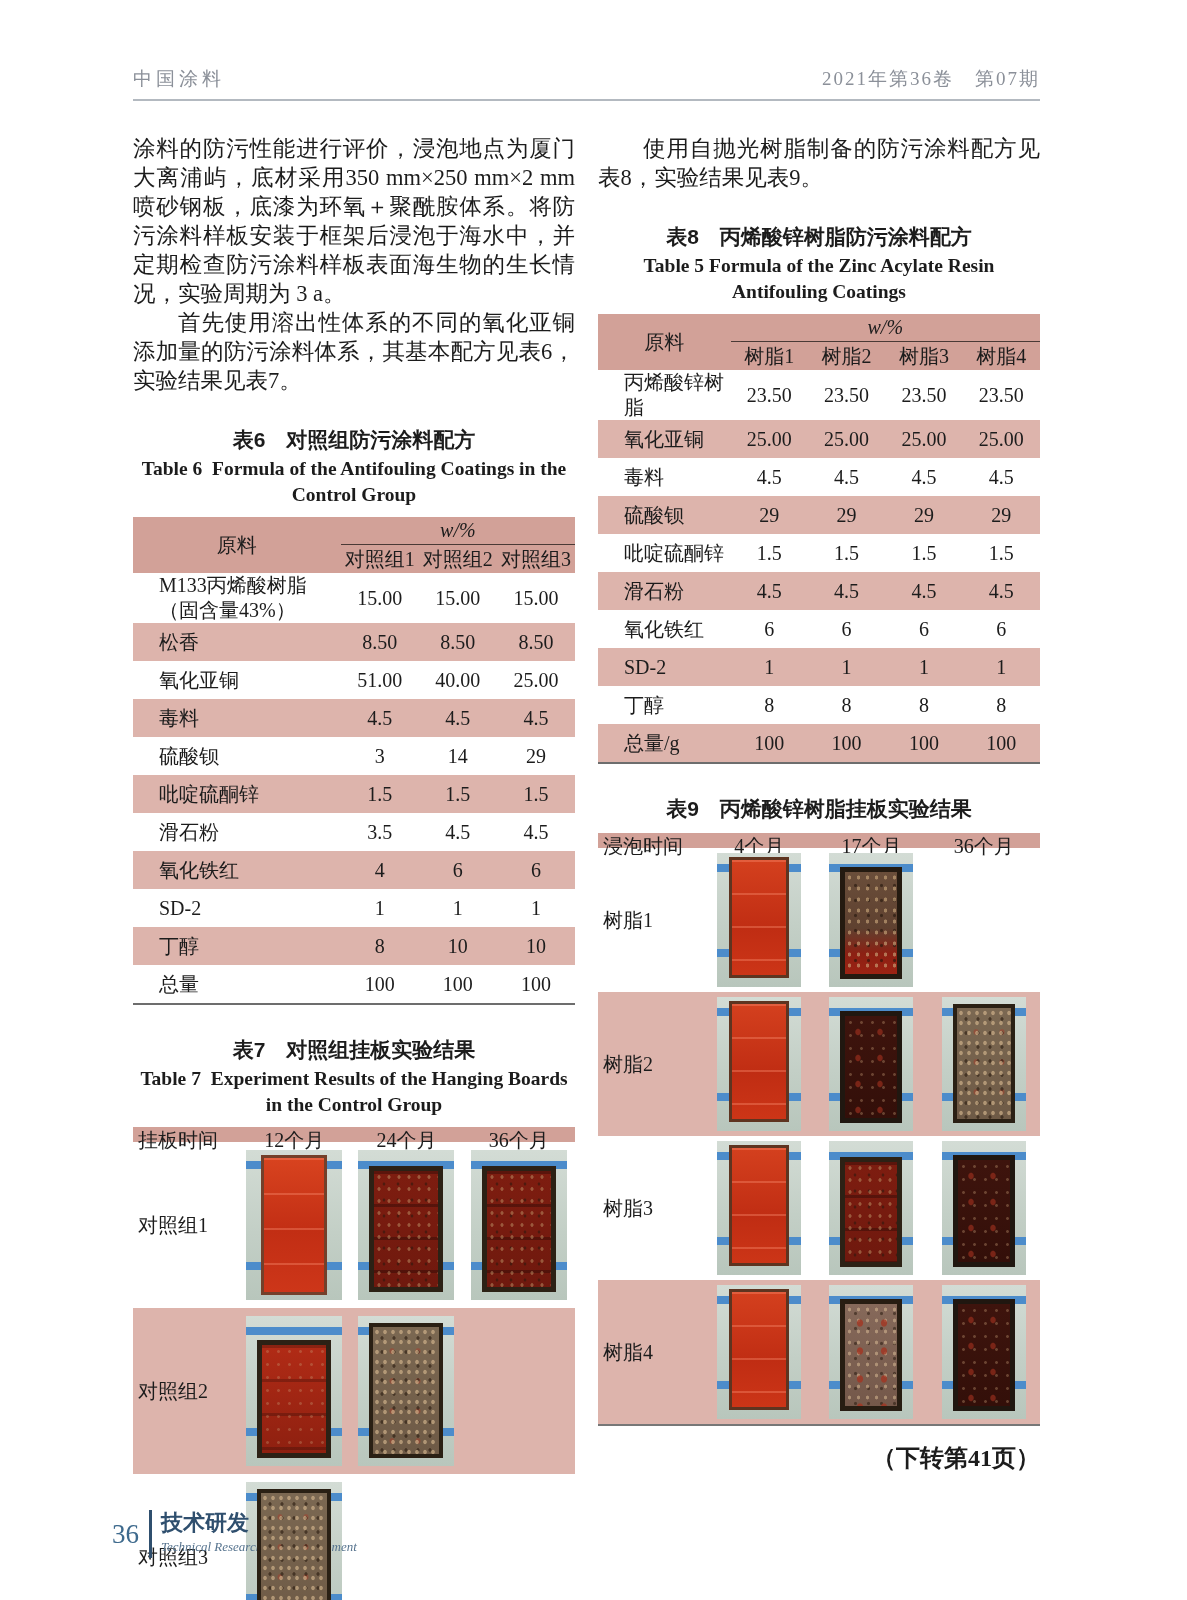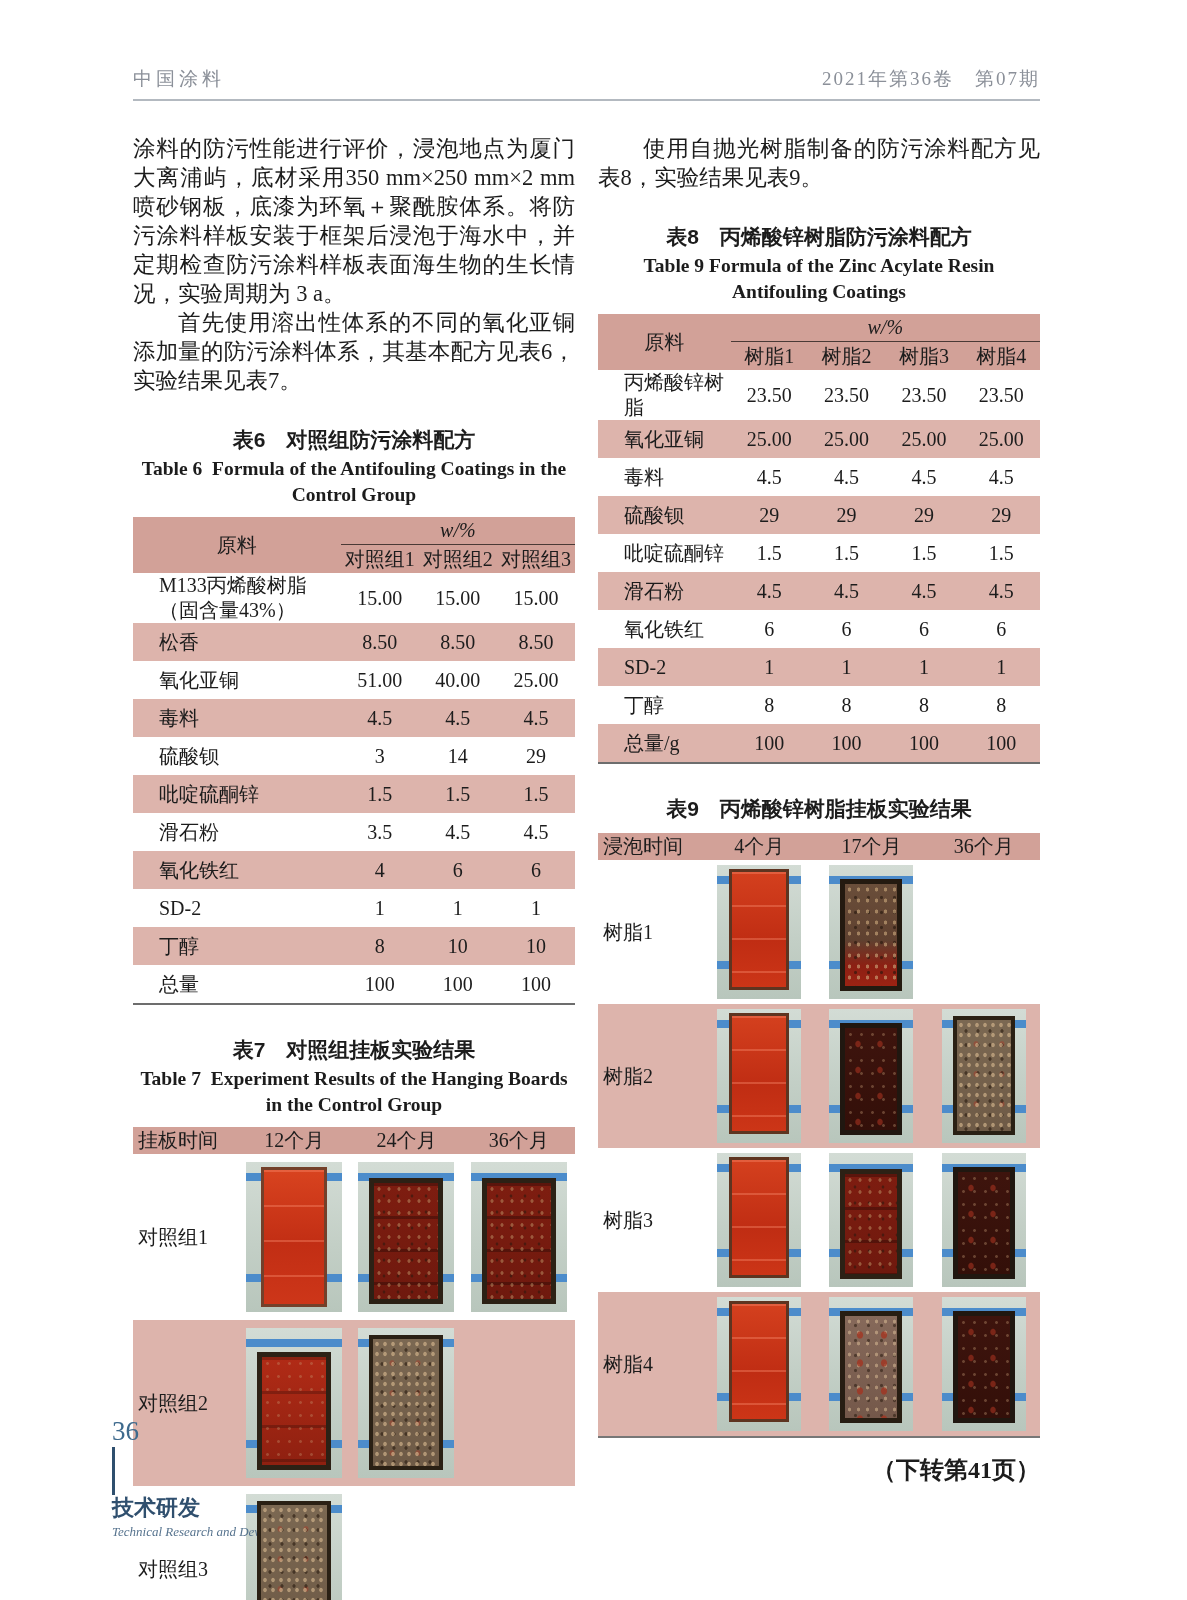--- a/index.html
+++ b/index.html
@@ -36,21 +36,21 @@
   .t8 .h-name{width:30%;}
   .ftable .h-group{font-style:italic;height:27px;border-bottom:1.5px solid #4a3a36;}
   .ftable .h-col{height:28px;text-align:center;}
   .ftable .c-name{text-align:left;padding-left:26px;white-space:pre-line;line-height:25px;height:38px;}
   .ftable .c-val{text-align:center;height:27px;}
   .ftable tbody tr.stripe{background:var(--c-stripe,#e0b5ad);}
 
   
   .ptable{margin-top:9px;border-bottom:2px solid #777;font-size:20px;}
   .phead{display:grid;grid-template-columns:105px 1fr 1fr 1fr;align-items:center;
-      background:var(--c-header,#d2a198);height:27px;}
+      background:var(--c-header,#d2a198);height:15px;}
   .phead .plabel{padding-left:5px;}
   .phead .pmonth{text-align:center;}
   .prow{display:grid;grid-template-columns:105px 1fr 1fr 1fr;align-items:center;justify-items:center;}
   .prow.stripe{background:var(--c-stripe,#e0b5ad);}
   .prow .plabel{justify-self:start;padding-left:5px;}
   .t7 .prow{padding:8px 0;}
   .t9 .prow{padding:5px 0;}
 
   
   .photo{position:relative;overflow:hidden;
@@ -92,21 +92,21 @@
         radial-gradient(rgba(200,160,120,.35) 1px,transparent 1.6px) 0 0/11px 13px,
         linear-gradient(180deg,#3e140d,#330f09);}
   .v-mixed b{top:14px;border:5px solid #271d12;
      background:radial-gradient(rgba(165,50,30,.75) 2.6px,transparent 3.6px) 3px 5px/24px 28px,
         radial-gradient(rgba(225,195,155,.5) 1.2px,transparent 1.9px) 0 0/9px 11px,
         radial-gradient(rgba(40,26,14,.55) 1.1px,transparent 1.8px) 4px 2px/13px 15px,
         linear-gradient(180deg,#86695a,#74584a);}
 
   
   .continue{text-align:right;font-weight:bold;font-size:24px;margin-top:16px;}
-  .page-footer{position:absolute;left:112px;bottom:60px;display:flex;align-items:flex-start;flex-direction:column;}
+  .page-footer{position:absolute;left:112px;bottom:42px;display:flex;align-items:flex-start;}
   .pnum{font-size:27px;color:var(--c-blue,#3e6a8d);margin:9px 10px 0 0;font-family:"Liberation Serif",serif;}
   .fbar{width:3px;height:48px;background:var(--c-blue-dark,#2f4f6e);margin-right:9px;}
   .fzh{font-size:22px;font-weight:bold;color:var(--c-blue-dark,#2f4f6e);line-height:26px;
       font-family:"Liberation Sans","DejaVu Sans",sans-serif;}
   .fen{font-size:13px;color:#56738e;margin-top:3px;font-style:italic;}
 </style>
 </head>
 <body>
 
 <div class="page">
@@ -280,21 +280,21 @@
               </div>
             </div>
         </div>
       </div>
 
       <div class="col">
         <p class="para">使用自抛光树脂制备的防污涂料配方见表8，实验结果见表9。</p>
 
         <div class="tblock">
           <div class="t-title-zh">表8　丙烯酸锌树脂防污涂料配方</div>
-          <div class="t-title-en">Table 9 Formula of the Zinc Acylate Resin Antifouling Coatings</div>
+          <div class="t-title-en">Table 5 Formula of the Zinc Acylate Resin Antifouling Coatings</div>
           <div id="table8-mount">
               <table class="ftable t8">
                 <thead>
                   <tr>
                     <th class="h-name" rowspan="2">原料</th>
                     <th class="h-group" colspan="4">w/%</th>
                   </tr>
                   <tr>
                     <th class="h-col">树脂1</th>
                     <th class="h-col">树脂2</th>

